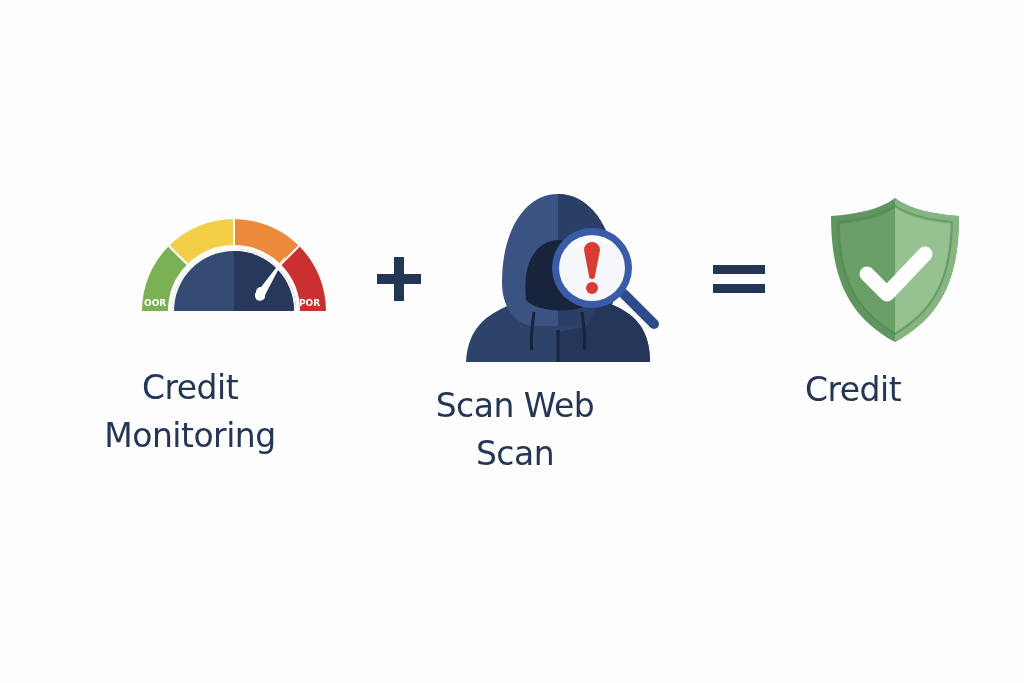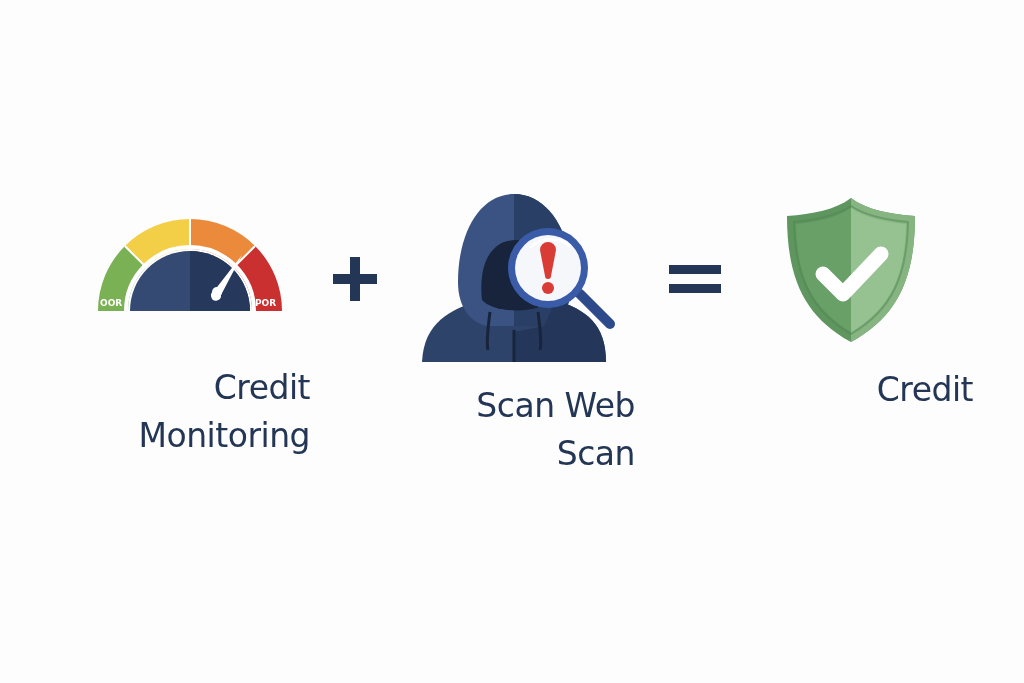--- a/index.html
+++ b/index.html
@@ -8,24 +8,24 @@
       width: 1024px;
       height: 683px;
       background: #fdfdfd;
       overflow: hidden;
     }
     body {
       position: relative;
       font-family: "DejaVu Sans", "Liberation Sans", sans-serif;
       color: #243655;
     }
-    .abs { position: absolute; }
+    .abs { position: absolute; margin-left: 44px; }
     .label {
       position: absolute;
-      text-align: right;
+      text-align: center;
       color: #243655;
       font-size: 33px;
       line-height: 48px;
       letter-spacing: -0.5px;
       font-family: "DejaVu Sans", "Liberation Sans", sans-serif;
     }
     .label span { display: block; }
     .gauge-tag {
       font-family: "DejaVu Sans", "Liberation Sans", sans-serif;
       font-weight: bold;

